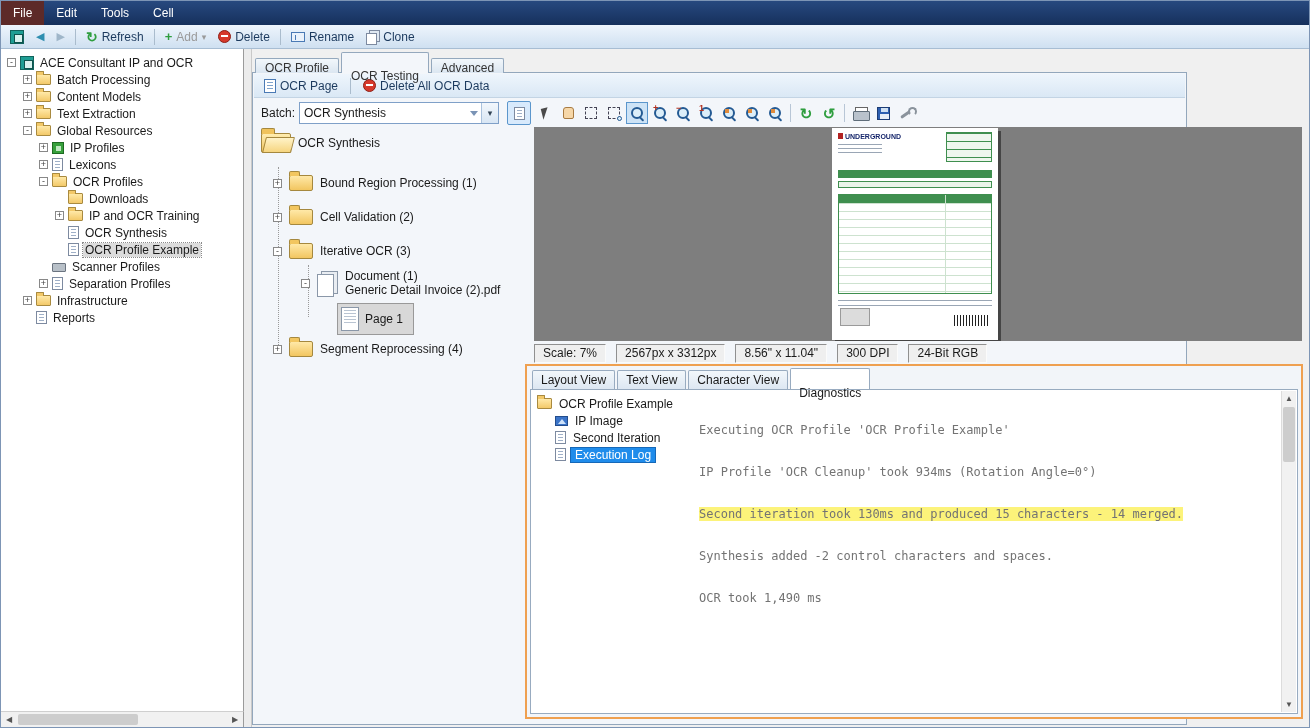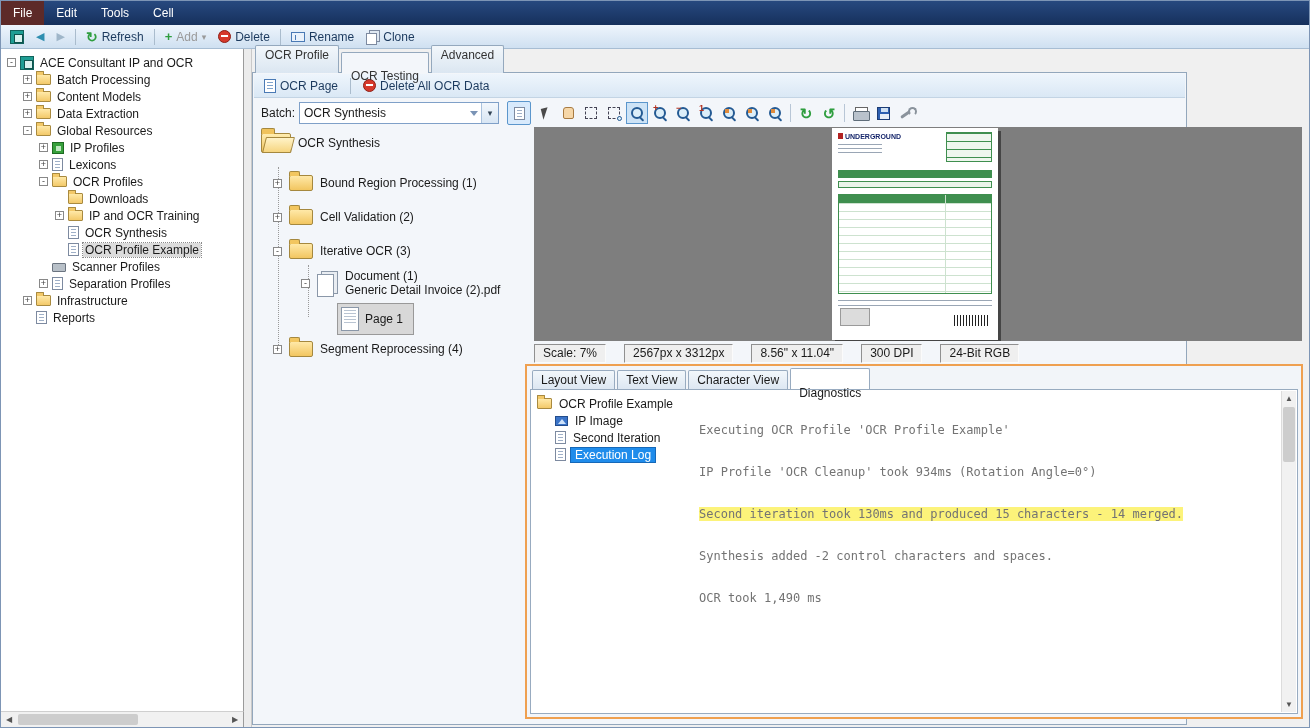--- a/index.html
+++ b/index.html
@@ -53,21 +53,21 @@
 .trow .lbl{padding:0 2px}
 .trow.sel .lbl{background:#dcdcdc;outline:1px dotted #8a8a8a}
 .hscroll{position:absolute;left:0;top:710px;width:243px;height:16px;background:#f1f1f1;border-top:1px solid #cfcfcf;border-right:1px solid #9b9b9b}
 .hs-arrow{position:absolute;top:0;width:16px;height:15px;font-size:8px;color:#555;text-align:center;line-height:15px;background:#f1f1f1}
 .hs-arrow.l{left:0}.hs-arrow.r{right:0}
 .hs-thumb{position:absolute;left:17px;top:2px;width:120px;height:11px;background:#cdcdcd;border-radius:2px}
 .splitter{position:absolute;left:243px;top:48px;width:8px;height:678px;background:#ececec;border-right:1px solid #c9c9c9}
 
 
 .tabstrip{position:absolute;left:254px;top:51px;height:21px;display:flex;align-items:flex-end;z-index:5}
-.tab{height:28px;padding:2px 9px;border:1px solid #94a8bd;border-bottom:none;background:linear-gradient(#f2f7fb,#dbe6f1);margin-right:2px;border-radius:2px 2px 0 0;color:#333;white-space:nowrap}
+.tab{height:15px;padding:2px 9px;border:1px solid #94a8bd;border-bottom:none;background:linear-gradient(#f2f7fb,#dbe6f1);margin-right:2px;border-radius:2px 2px 0 0;color:#333;white-space:nowrap}
 .tab.active{height:21px;background:#f3f6fa;padding-top:16px}
 .tabpage{position:absolute;left:251px;top:71px;width:935px;height:653px;border:1px solid #93a7bc;background:#f3f6fa}
 
 
 .subtoolbar{position:absolute;left:1px;top:1px;right:1px;height:24px;background:linear-gradient(#eef5fc,#dae8f5);border-bottom:1px solid #c3d4e4;display:flex;align-items:center;gap:4px;padding:0 5px;color:#1c3a5e}
 .ic-ocrpage{width:12px;height:14px;background:#fff;border:1px solid #4a7ab5;position:relative}
 .ic-ocrpage::after{content:'';position:absolute;left:2px;top:2px;right:2px;height:8px;background:repeating-linear-gradient(#7fa3cc 0 1px,transparent 1px 3px)}
 
 
 .batch-row{position:absolute;left:0;top:26px;width:280px;height:28px}
@@ -130,21 +130,21 @@
 .pt-band{position:absolute;left:6px;right:6px;top:42px;height:8px;background:#3f8f4f}
 .pt-band2{position:absolute;left:6px;right:6px;top:53px;height:7px;border:1px solid #3f8f4f;background:#eaf4ea}
 .pt-table{position:absolute;left:6px;right:6px;top:66px;height:100px;border:1px solid #3f8f4f;background-image:repeating-linear-gradient(#cde2cf 0 1px,transparent 1px 8px)}
 .pt-table::before{content:'';position:absolute;left:0;top:0;right:0;height:8px;background:#3f8f4f}
 .pt-table::after{content:'';position:absolute;left:70%;top:0;bottom:0;width:1px;background:#cde2cf}
 .pt-box{position:absolute;left:8px;bottom:14px;width:30px;height:18px;background:#dcdcdc;border:1px solid #9a9a9a}
 .pt-barcode{position:absolute;right:8px;bottom:14px;width:36px;height:11px;background:repeating-linear-gradient(90deg,#222 0 1px,transparent 1px 3px)}
 .pt-lines{position:absolute;left:6px;right:6px;bottom:34px;height:6px;background:repeating-linear-gradient(#9aa6b5 0 1px,transparent 1px 5px)}
 
 
-.statusbar{position:absolute;left:281px;top:270px;width:768px;height:20px;display:flex;gap:18px;align-items:center}
+.statusbar{position:absolute;left:281px;top:270px;width:768px;height:20px;display:flex;gap:10px;align-items:center}
 .scell{padding:1px 8px;border:1px solid;border-color:#909090 #fbfbfb #fbfbfb #909090;background:#efefef;line-height:15px;white-space:nowrap}
 
 
 .diagpanel{position:absolute;left:272px;top:291px;width:778px;height:355px;border:2px solid #efa050;background:#f2f5f9}
 .dtabs{position:absolute;left:5px;top:2px;height:21px;display:flex;align-items:flex-end;z-index:3}
 .dtab{height:19px;padding:2px 8px;border:1px solid #98abc0;border-bottom:none;background:linear-gradient(#f2f7fb,#dde7f2);margin-right:2px;border-radius:2px 2px 0 0}
 .dtab.active{height:21px;background:#fff;padding-top:17px}
 .dbody{position:absolute;left:3px;right:3px;top:23px;bottom:3px;background:#fff;border:1px solid #98abc0}
 .dtree{position:absolute;left:1px;top:1px;width:160px;bottom:1px;padding:4px 0 0 5px}
 .drow{display:flex;align-items:center;gap:5px;height:17px;white-space:nowrap}
@@ -219,21 +219,21 @@
       <span class="lbl">Batch Processing</span>
     </div>
     <div class="trow lv1">
       <span class="exp">+</span>
       <span class="ic folder"></span>
       <span class="lbl">Content Models</span>
     </div>
     <div class="trow lv1">
       <span class="exp">+</span>
       <span class="ic folder"></span>
-      <span class="lbl">Data Extraction</span>
+      <span class="lbl">Text Extraction</span>
     </div>
     <div class="trow lv1">
       <span class="exp">-</span>
       <span class="ic folder"></span>
       <span class="lbl">Global Resources</span>
     </div>
     <div class="trow lv2">
       <span class="exp">+</span>
       <span class="ic ic-green"></span>
       <span class="lbl">IP Profiles</span>

